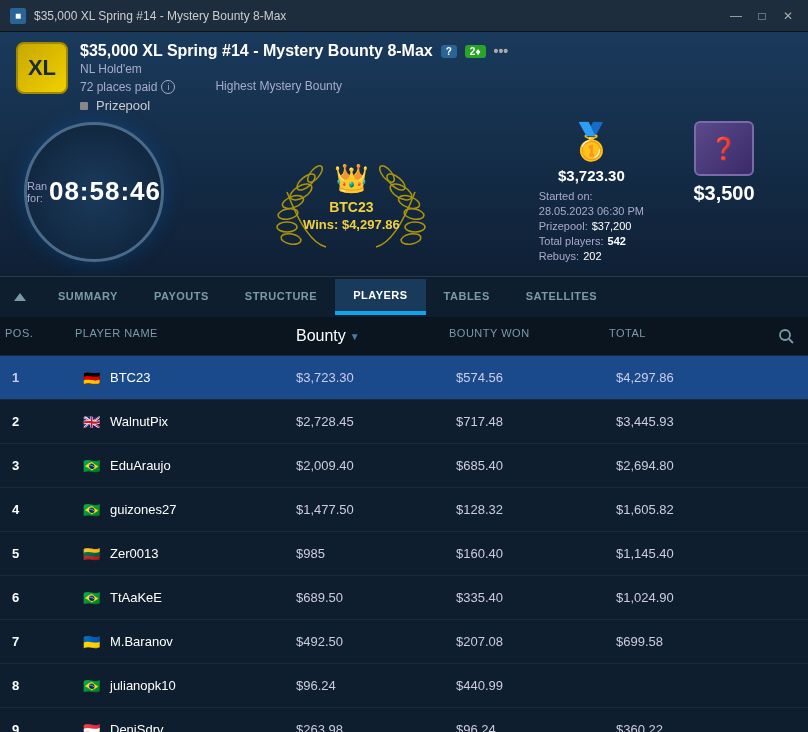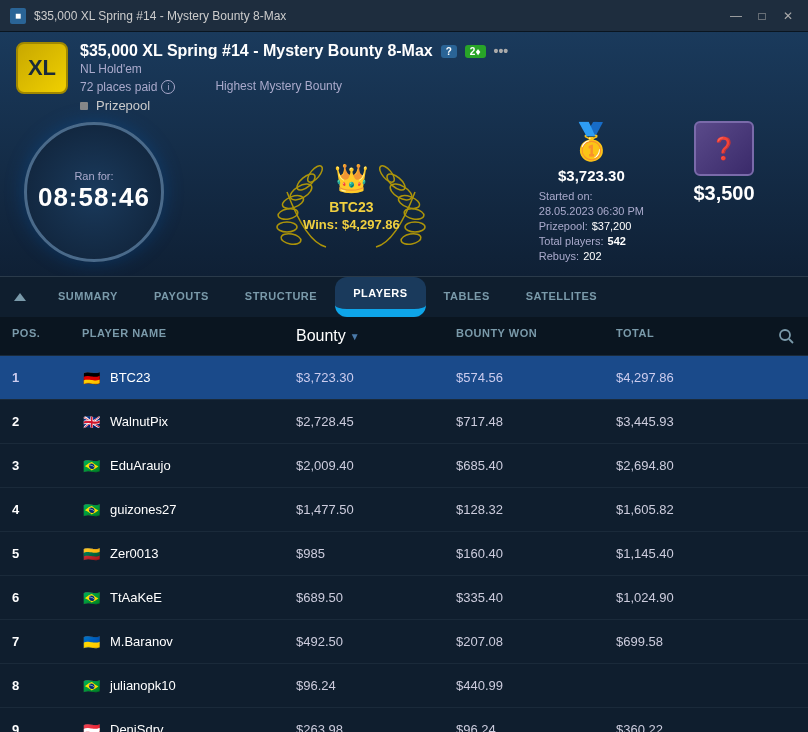--- a/index.html
+++ b/index.html
@@ -160,21 +160,21 @@
       flex-direction: column;
       align-items: center;
     }
     .clock-circle {
       width: 140px;
       height: 140px;
       border-radius: 50%;
       border: 3px solid #4a6a8a;
       background: radial-gradient(circle, #1a3a5c, #0f2035);
       display: flex;
-      flex-direction: column;
+      flex-direction: row;
       align-items: center;
       justify-content: center;
       box-shadow: 0 0 20px rgba(0,100,200,0.3);
     }
     .ran-for-text {
       font-size: 11px;
       color: #aac;
     }
     .time-text {
       font-size: 26px;
@@ -278,40 +278,39 @@
       font-weight: bold;
       color: #7a9aaa;
       cursor: pointer;
       letter-spacing: 0.5px;
       text-transform: uppercase;
       border-bottom: 2px solid transparent;
     }
     .tab.active {
       color: #fff;
       background: #1a3a5c;
-      border-bottom: 8px solid #0ea5e9;
-      border-radius: 12px;
+      border-bottom: 4px solid #0ea5e9;
     }
 
     
     .table-area {
       background: #0f1e2e;
       flex: 1;
     }
     .table-header {
       display: grid;
       grid-template-columns: 70px 1fr 160px 160px 160px 44px;
       background: #0a1520;
       border-bottom: 1px solid #1a2a3a;
       padding: 6px 0;
     }
     .th {
-      padding: 4px 12px;
+      padding: 4px 5px;
       font-size: 11px;
-      font-weight: bold;
+      font-weight: normal;
       color: #7a9aaa;
       text-transform: uppercase;
       letter-spacing: 0.5px;
     }
     .th-prize {
       display: flex;
       align-items: center;
       gap: 4px;
       padding: 4px 12px;
     }

